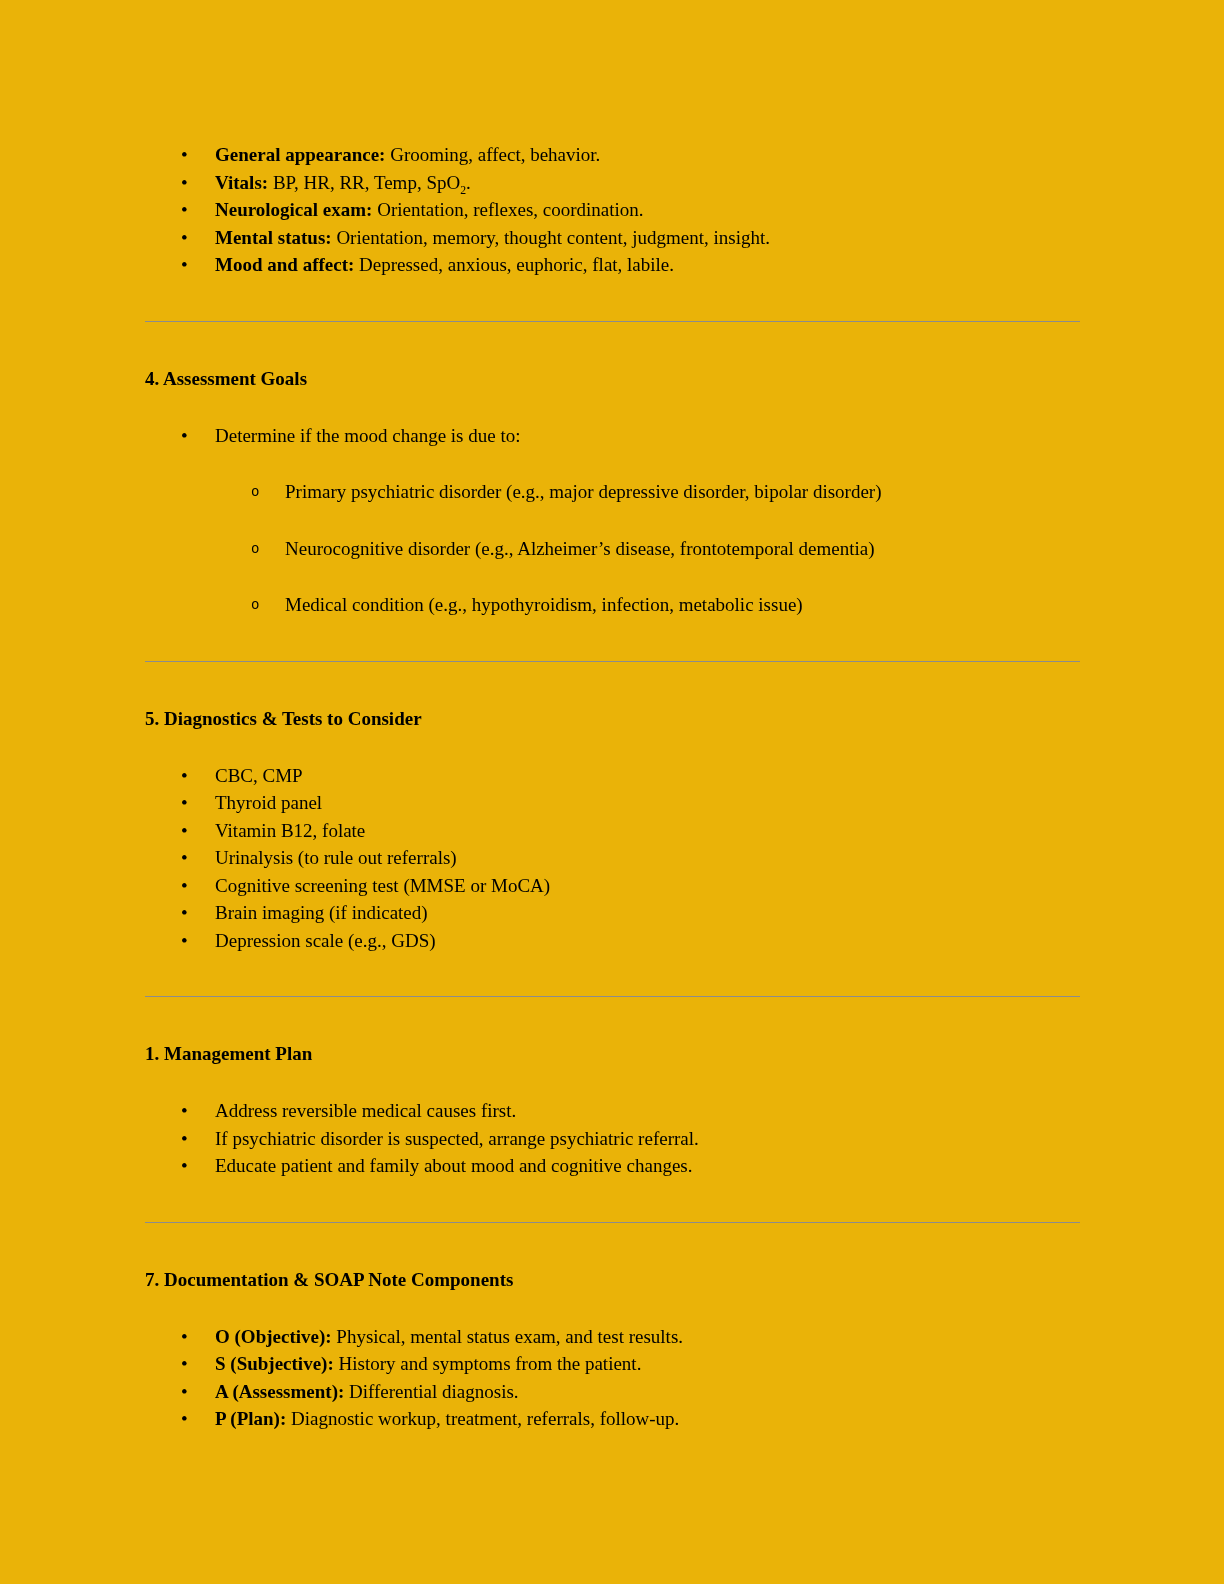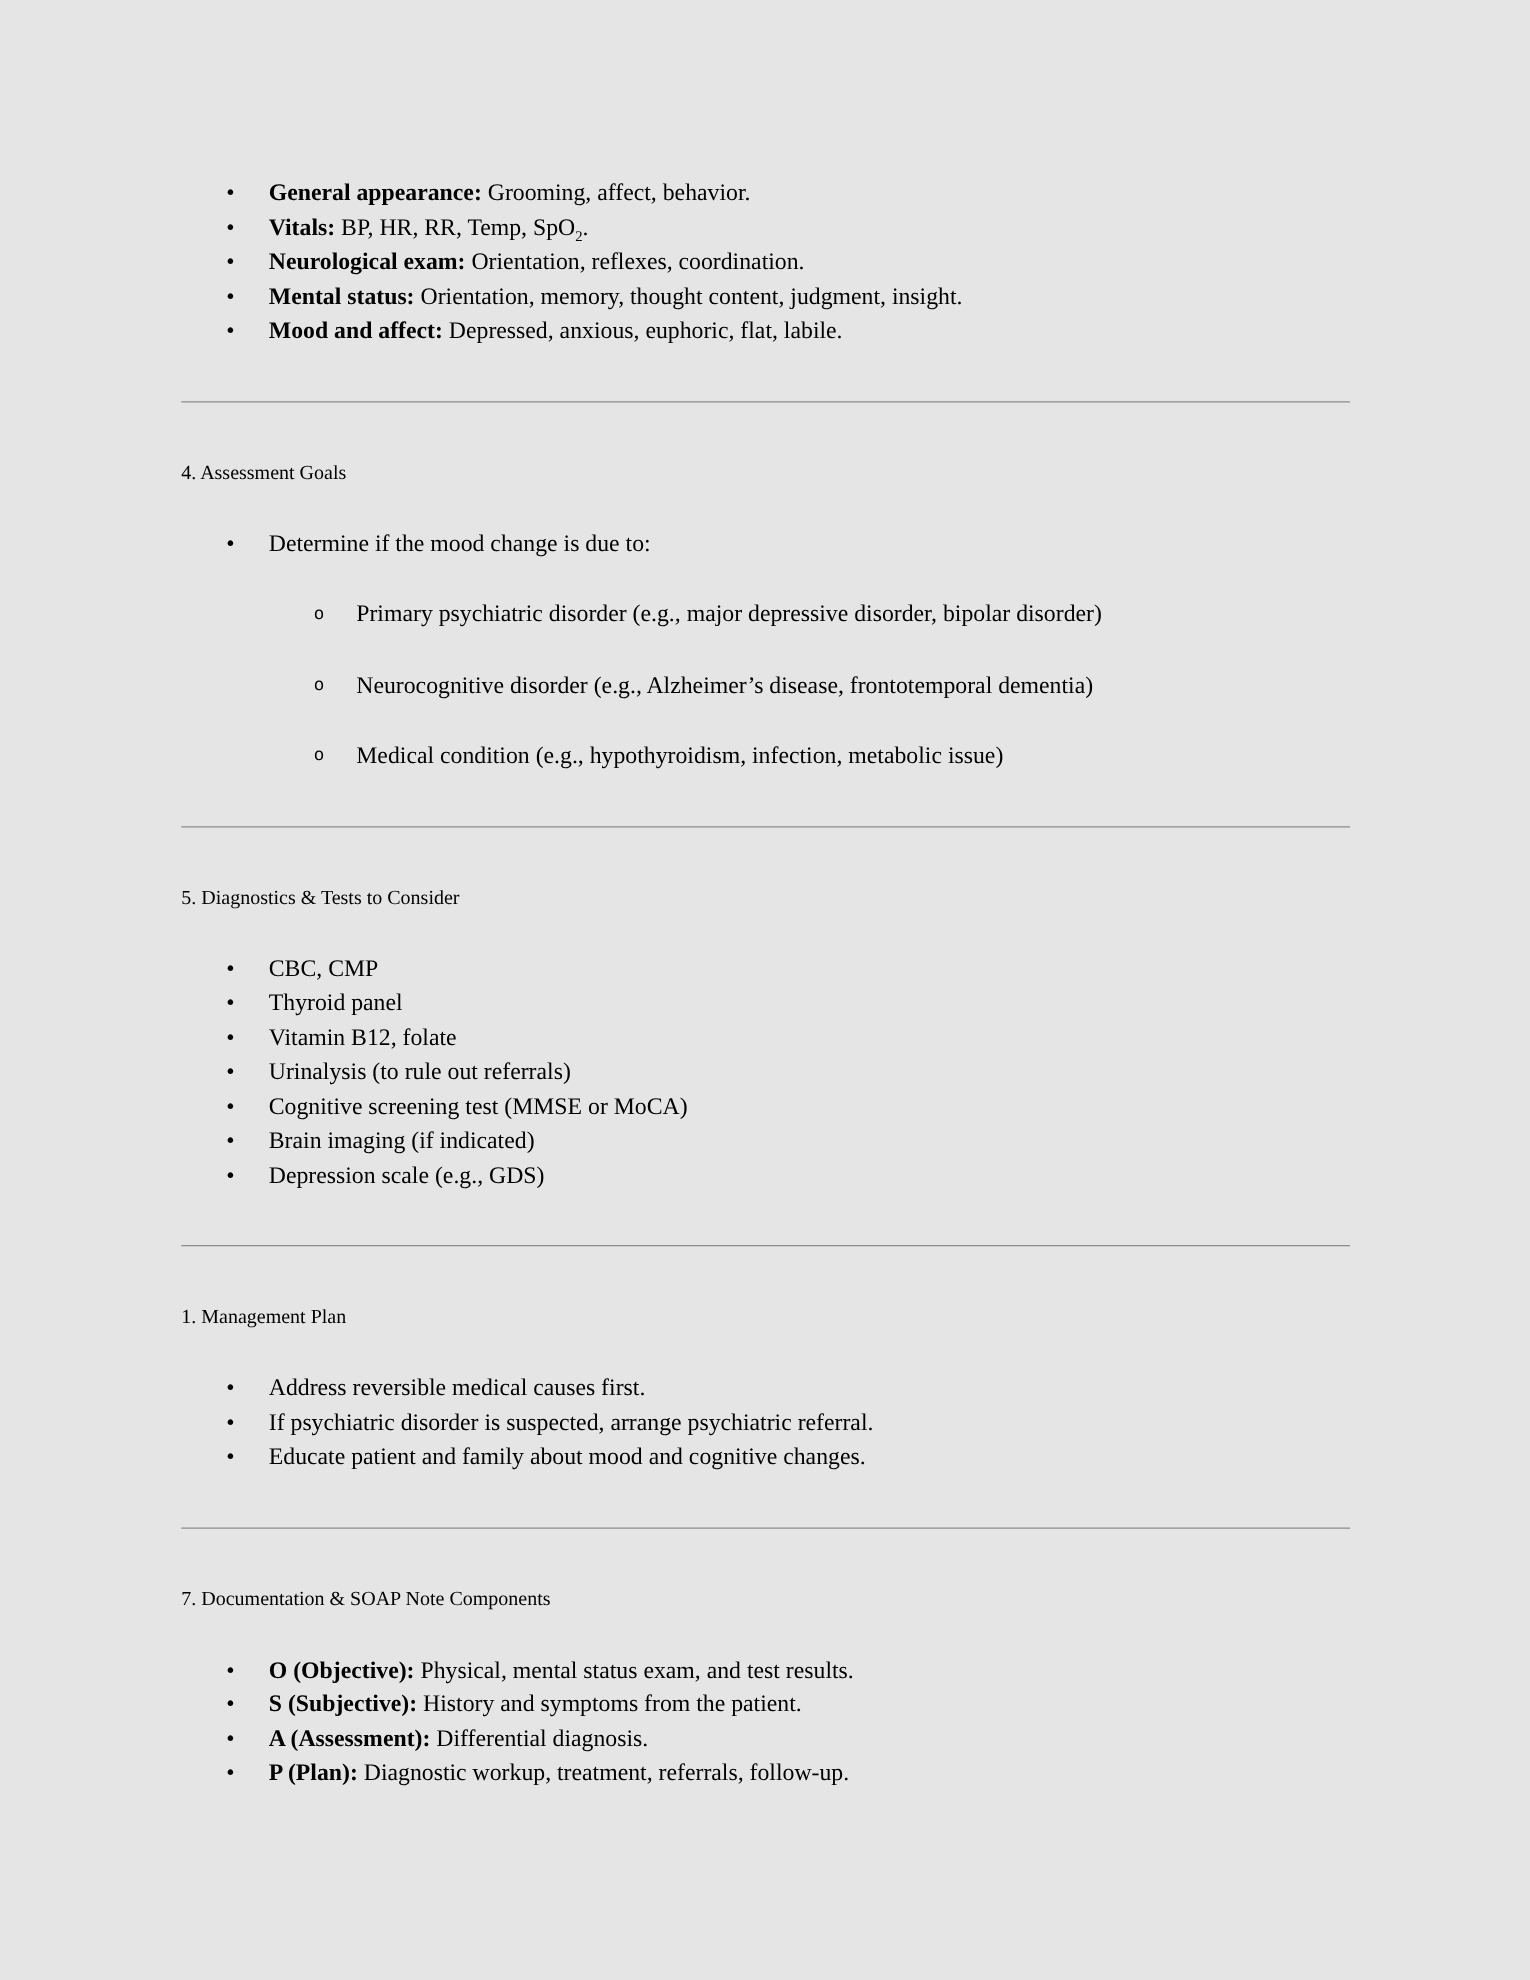--- a/index.html
+++ b/index.html
@@ -5,30 +5,30 @@
   html, body {
     margin: 0;
     padding: 0;
     background: #ffffff;
   }
   .page {
     position: relative;
     width: 1224px;
     min-height: 1584px;
     box-sizing: border-box;
-    background: #e5e5e5;
+    background: #eab308;
     color: #000000;
     font-family: "Liberation Serif", "DejaVu Serif", serif;
     font-size: 19px;
     padding: 141px 144px 80px 145px;
   }
   h2.sec-heading {
-    font-size: 16px;
+    font-size: 19px;
     line-height: 30px;
-    font-weight: 400;
+    font-weight: 700;
     margin: 0 0 28px 0;
   }
   ul.l1, ul.l2 {
     list-style: none;
     margin: 0;
     padding: 0;
   }
   ul.l1 > li {
     position: relative;
     padding-left: 70px;

